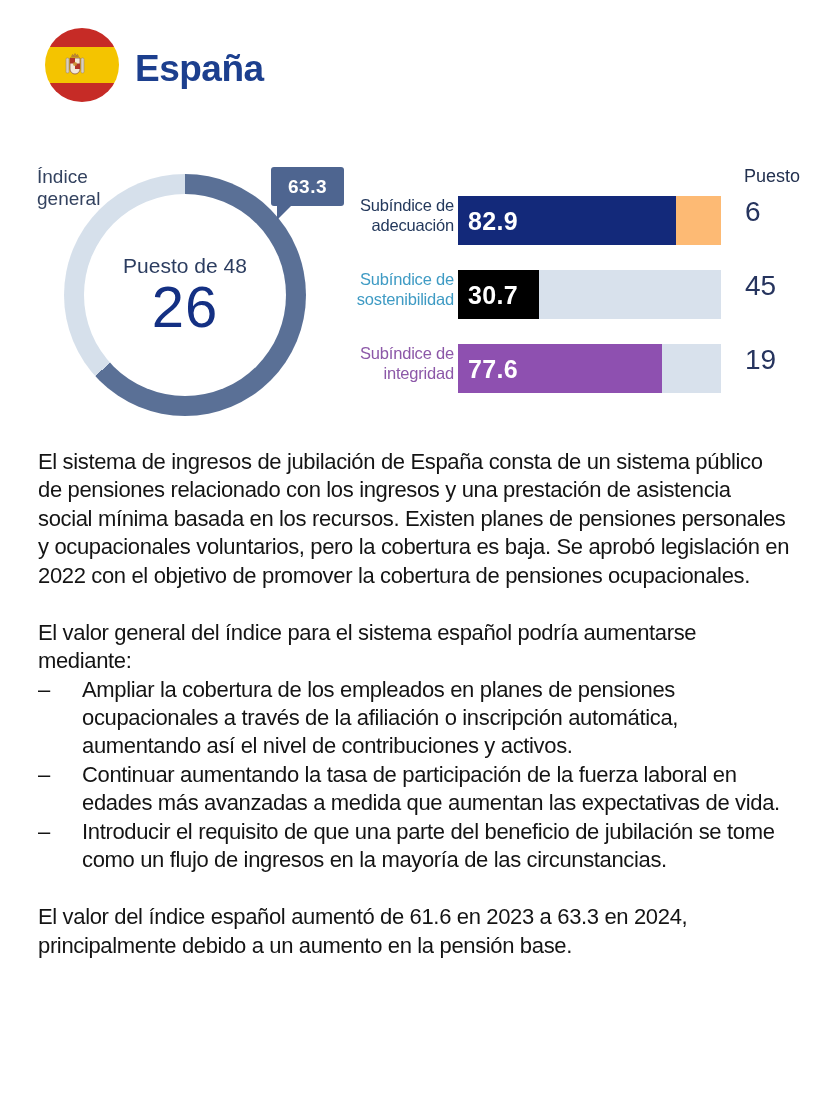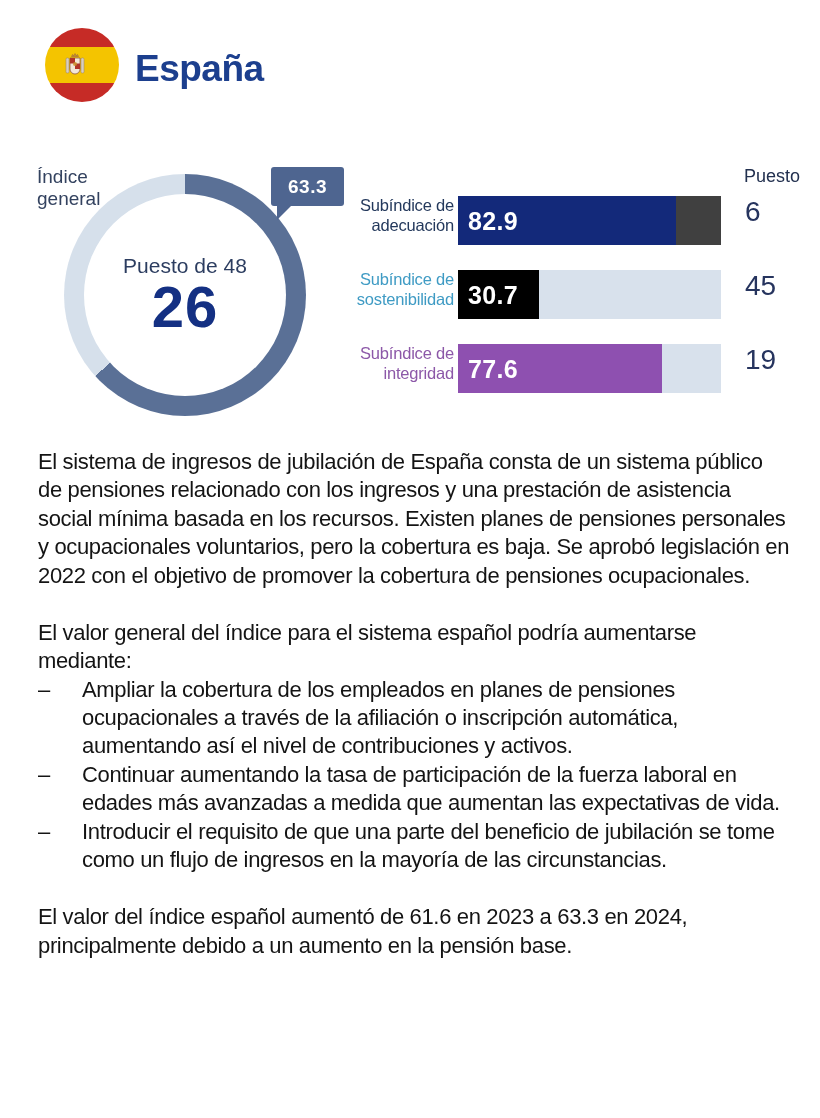--- a/index.html
+++ b/index.html
@@ -41,21 +41,21 @@
     display: flex; align-items: center; justify-content: center;
   }
   .donut::after {
     content: ""; position: absolute; inset: 20px;
     background: #ffffff; border-radius: 50%;
   }
   .donut-center {
     position: relative; z-index: 2; text-align: center;
   }
   .donut-rank-label { font-size: 21px; color: #2c3d60; margin-bottom: 0px; }
-  .donut-rank { font-size: 58px; font-weight: 700; color: #143083; line-height: 1.0; letter-spacing: 1px; }
+  .donut-rank { font-size: 58px; font-weight: 400; color: #143083; line-height: 1.0; letter-spacing: 1px; }
 
   .badge {
     position: absolute; left: 271px; top: 167px;
     width: 73px; height: 39px; background: #4e6590; border-radius: 3px;
     color: #ffffff; font-size: 19px; font-weight: bold;
     display: flex; align-items: center; justify-content: center;
     z-index: 3; letter-spacing: 0.5px;
   }
   .badge-tail {
     position: absolute; left: 277px; top: 205px;
@@ -133,21 +133,21 @@
       <div class="donut-rank">26</div>
     </div>
   </div>
   <div class="badge">63.3</div>
   <div class="badge-tail"></div>
 
   <div class="puesto-header">Puesto</div>
 
   <div class="bar-row r0">
     <div class="bar-label" style="color: rgb(36, 57, 92);">Subíndice de adecuación</div>
-    <div class="bar-track" style="background: #404040;">
+    <div class="bar-track" style="background: #fdba74;">
       <div class="bar-fill" style="width: 82.9%; background: rgb(19, 41, 122);">
         <span class="bar-value">82.9</span>
       </div>
     </div>
     <div class="bar-rank">6</div>
   </div>
 
   <div class="bar-row r1">
     <div class="bar-label" style="color: rgb(63, 155, 196);">Subíndice de sostenibilidad</div>
     <div class="bar-track" style="background: rgb(216, 225, 236);">

